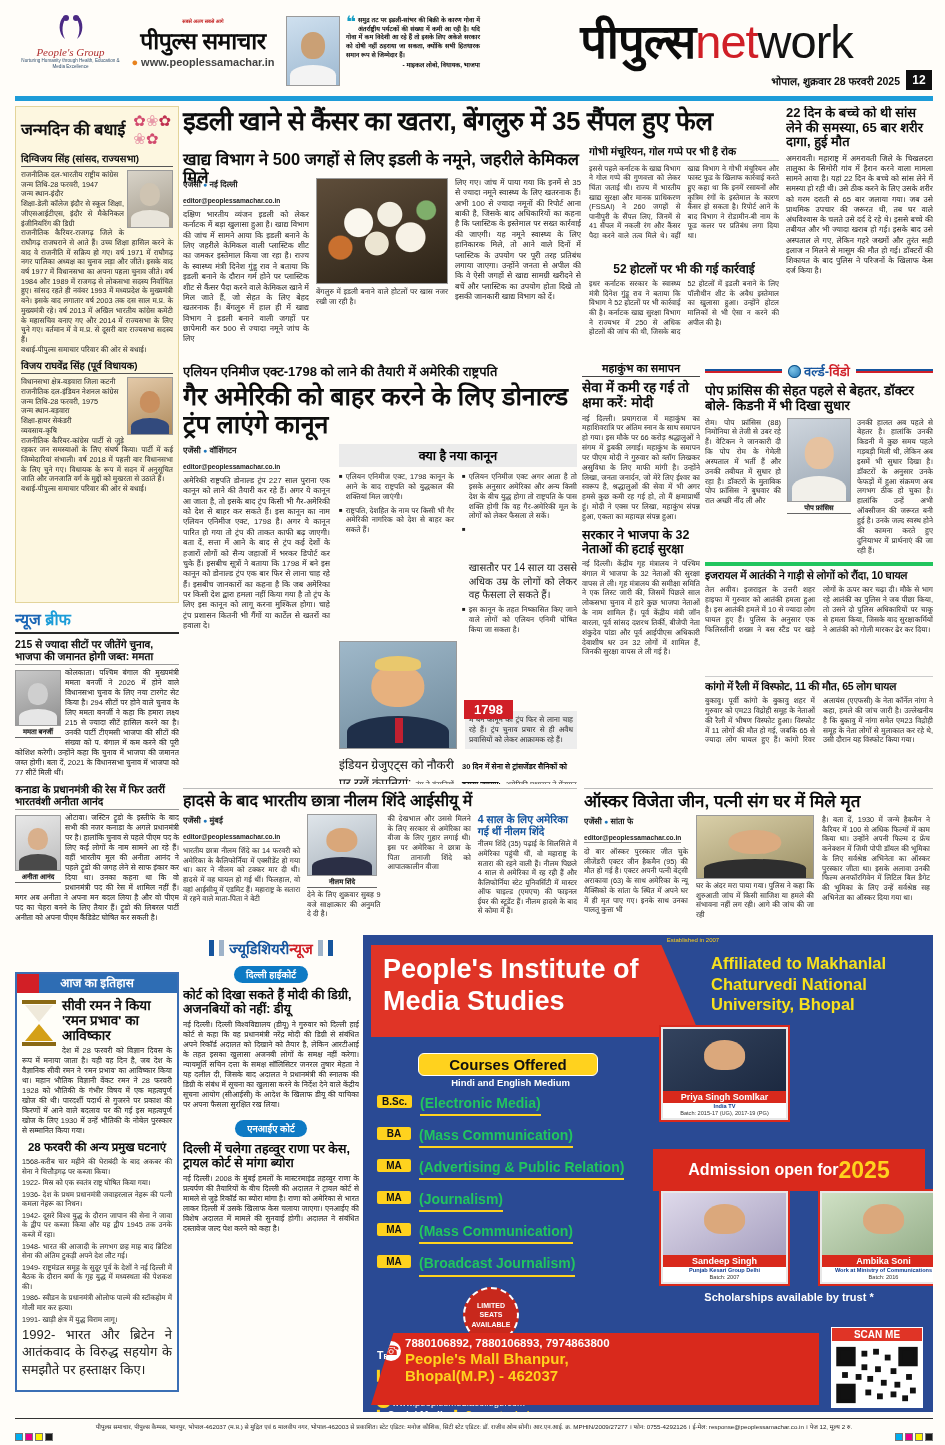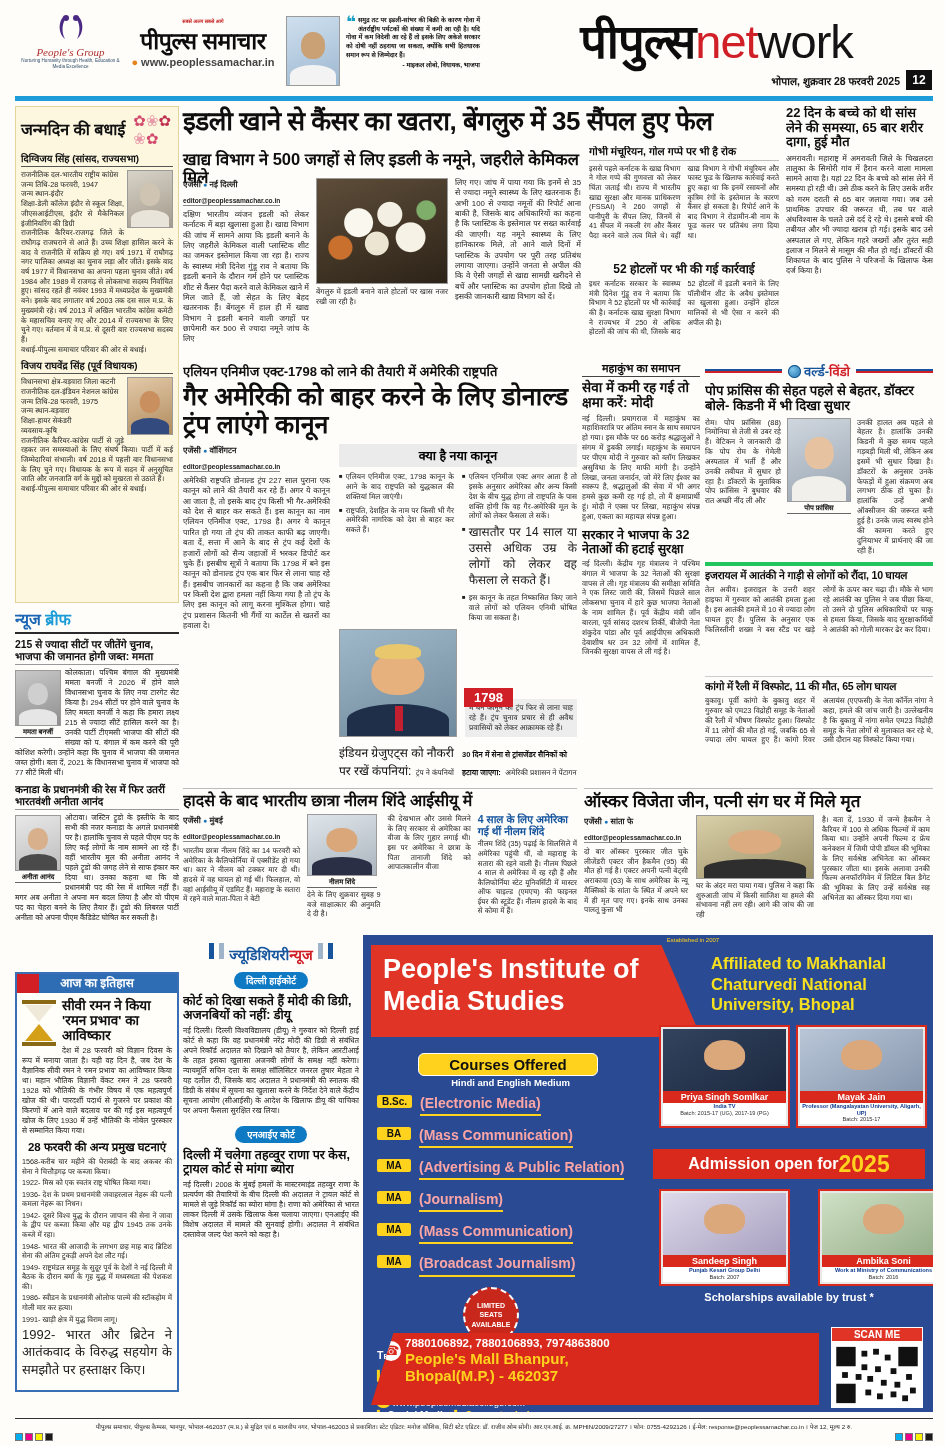--- a/index.html
+++ b/index.html
@@ -31,21 +31,21 @@
   .kick{font-weight:bold;color:#101010;}
   .badge-pill{display:inline-block;background:#0e7ac4;color:#fff;font-weight:bold;font-size:9.5px;padding:2px 12px;border-radius:9px;}
   .bullet{display:flex;gap:3px;margin-bottom:4px;}
   .bullet .bq{color:#222;font-size:6px;line-height:1.6;}
   .fac{display:inline-block;margin:0 6px 4px 0;font-size:10px;font-weight:bold;}
   .fac i{color:#ffd21e;font-style:normal;margin-right:3px;}
   .facilities .fac:nth-child(odd) b{color:#fff;}
   .facilities .fac:nth-child(even) b{color:#ffd21e;}
   .course{display:flex;align-items:flex-start;gap:8px;margin-bottom:11px;}
   .course .deg{background:#ffd21e;color:#111;font-weight:bold;font-size:10px;padding:1px 5px;border-radius:2px;min-width:34px;text-align:center;}
-  .course .clabel{color:#fca5a5;font-weight:bold;font-size:14px;border-bottom:2px solid #ffd21e;padding-bottom:3px;line-height:1.15;}
+  .course .clabel{color:#22c55e;font-weight:bold;font-size:14px;border-bottom:2px solid #ffd21e;padding-bottom:3px;line-height:1.15;}
   .alumni-row{display:flex;gap:10px;}
   .acard{width:127px;background:#fff;border:2px solid #e8e8e8;outline:2px solid #d9291c;position:relative;}
   .acard .aphoto{height:62px;background:linear-gradient(150deg,var(--ab1,#33435e),var(--ab2,#1c2940));position:relative;}
   .acard .aphoto::before{content:"";position:absolute;left:50%;top:18%;width:34%;height:48%;transform:translateX(-50%);border-radius:50% 50% 42% 42%;background:#dba87c;}
   .acard .aname{background:#d9291c;color:#fff;font-weight:bold;font-size:9px;text-align:center;padding:1px 0;}
   .acard .aorg{color:#103a8c;font-size:5.6px;font-weight:bold;text-align:center;line-height:1.2;}
   .acard .abatch{color:#333;font-size:5.6px;text-align:center;padding-bottom:2px;}
   .alumni-row .acard:nth-child(2) .aphoto{--ab1:#b9c6d8;--ab2:#8797ad;}
   #alumni-row2 .acard:nth-child(1) .aphoto{--ab1:#ded9ea;--ab2:#a7a0c0;}
   #alumni-row2 .acard:nth-child(2) .aphoto{--ab1:#cfe0c4;--ab2:#94ad88;}
@@ -234,21 +234,21 @@
                 <span class="body-txt" style="font-size:7.4px;">राष्ट्रपति, देशहित के नाम पर किसी भी गैर अमेरिकी नागरिक को देश से बाहर कर सकते हैं।</span>
               </div>
             </div>
           <div style="width:115px;">
               <div class="bullet">
                 <span class="bq">■</span>
                 <span class="body-txt" style="font-size:7.4px;">एलियन एनिमीज एक्ट अगर आता है तो इसके अनुसार अमेरिका और अन्य किसी देश के बीच युद्ध होगा तो राष्ट्रपति के पास शक्ति होगी कि वह गैर-अमेरिकी मूल के लोगों को लेकर फैसला ले सकें।</span>
               </div>
               <div class="bullet">
                 <span class="bq">■</span>
-                <span class="body-txt" style="font-size:12px;">खासतौर पर 14 साल या उससे अधिक उम्र के लोगों को लेकर वह फैसला ले सकते हैं।</span>
+                <span class="body-txt" style="font-size:10px;margin-top:36px;">खासतौर पर 14 साल या उससे अधिक उम्र के लोगों को लेकर वह फैसला ले सकते हैं।</span>
               </div>
               <div class="bullet">
                 <span class="bq">■</span>
                 <span class="body-txt" style="font-size:7.4px;">इस कानून के तहत निष्कासित किए जाने वाले लोगों को एलियन एनिमी घोषित किया जा सकता है।</span>
               </div>
             </div>
         </div>
         <div style="display:flex;gap:8px;align-items:flex-end;margin-top:2px;">
           <div style="position:relative;width:118px;">
             <div class="photo" style="width:118px;height:108px;--bg1:#9fb8c9;--bg2:#6f8a9c;--dress:#1f2f49;--skin:#e7b17e;">
@@ -342,21 +342,21 @@
       <div style="width:108px;">
         <div class="body-txt" style="font-size:7.3px;">है। बता दें, 1930 में जन्मे हैकमैन ने कैरियर में 100 से अधिक फिल्मों में काम किया था। उन्होंने अपनी फिल्म द फ्रेंच कनेक्शन में जिमी पोपी डॉयल की भूमिका के लिए सर्वश्रेष्ठ अभिनेता का ऑस्कर पुरस्कार जीता था। इसके अलावा उनकी फिल्म अनफॉरगिवेन में लिटिल बिल डैगेट की भूमिका के लिए उन्हें सर्वश्रेष्ठ सह अभिनेता का ऑस्कर दिया गया था।</div>
       </div>
     </div>
   </div>
 
   <div class="abs art" style="left:183px;top:938px;width:176px;height:472px;">
     <div class="sechead-jud" style="justify-content:center;">
       <span class="vbar"></span>
         <span class="vbar g"></span>
-      <span style="font-size:14.5px;font-weight:bold;margin-top:6px;"><span style="color:#16559e;">ज्यूडिशियरी</span><span style="color:#d01f27;">न्यूज</span></span>
+      <span style="font-size:14.5px;font-weight:bold;"><span style="color:#16559e;">ज्यूडिशियरी</span><span style="color:#d01f27;">न्यूज</span></span>
       <span class="vbar g"></span>
         <span class="vbar"></span>
     </div>
     <div style="text-align:center;margin-top:6px;"><span class="badge-pill">दिल्ली हाईकोर्ट</span></div>
     <div class="hd" style="font-size:12.5px;margin-top:5px;">कोर्ट को दिखा सकते हैं मोदी की डिग्री, अजनबियों को नहीं: डीयू</div>
     <div class="body-txt" style="font-size:7.5px;margin-top:4px;">नई दिल्ली। दिल्ली विश्वविद्यालय (डीयू) ने गुरुवार को दिल्ली हाई कोर्ट से कहा कि वह प्रधानमंत्री नरेंद्र मोदी की डिग्री से संबंधित अपने रिकॉर्ड अदालत को दिखाने को तैयार है, लेकिन आरटीआई के तहत इसका खुलासा अजनबी लोगों के समक्ष नहीं करेगा। न्यायमूर्ति सचिन दत्ता के समक्ष सॉलिसिटर जनरल तुषार मेहता ने यह दलील दी, जिसके बाद अदालत ने प्रधानमंत्री की स्नातक की डिग्री के संबंध में सूचना का खुलासा करने के निर्देश देने वाले केंद्रीय सूचना आयोग (सीआईसी) के आदेश के खिलाफ डीयू की याचिका पर अपना फैसला सुरक्षित रख लिया।</div>
     <div style="text-align:center;margin-top:8px;"><span class="badge-pill">एनआईए कोर्ट</span></div>
     <div class="hd" style="font-size:12.5px;margin-top:5px;">दिल्ली में चलेगा तहव्वुर राणा पर केस, ट्रायल कोर्ट से मांगा ब्योरा</div>
     <div class="body-txt" style="font-size:7.5px;margin-top:4px;">नई दिल्ली। 2008 के मुंबई हमलों के मास्टरमाइंड तहव्वुर राणा के प्रत्यर्पण की तैयारियों के बीच दिल्ली की अदालत ने ट्रायल कोर्ट से मामले से जुड़े रिकॉर्ड का ब्योरा मांगा है। राणा को अमेरिका से भारत लाकर दिल्ली में उसके खिलाफ केस चलाया जाएगा। एनआईए की विशेष अदालत में मामले की सुनवाई होगी। अदालत ने संबंधित दस्तावेज जल्द पेश करने को कहा है।</div>
   </div>
@@ -401,28 +401,22 @@
     <div class="abs facilities" style="left:14px;top:430px;width:280px;"><span class="fac"><i>▍</i><b>News Room</b></span><span class="fac"><i>▍</i><b>Film division</b></span><span class="fac"><i>▍</i><b>Peoples Samachar</b></span><span class="fac"><i>▍</i><b>Video &amp; Audio Studio</b></span><span class="fac"><i>▍</i><b>Peoples TV</b></span><span class="fac"><i>▍</i><b>Library</b></span><span class="fac"><i>▍</i><b>Social Media</b></span><span class="fac"><i>▍</i><b>Computer Lab</b></span></div>
     <div class="abs" style="left:14px;top:462px;color:#fff;font-size:9.5px;"><span style="background:#ffd21e;color:#2a4a94;border-radius:50%;padding:0 3px;font-size:8px;">✉</span> <span>www.peoplesmediacollege.com</span></div>
 
     <div class="abs alumni-row" style="left:298px;top:92px;" id="alumni-row1">
         <div class="acard">
         <div class="aphoto"></div>
         <div class="aname">Priya Singh Somlkar</div>
         <div class="aorg">India TV</div>
         <div class="abatch">Batch: 2015-17 (UG), 2017-19 (PG)</div>
       </div>
-        <div class="acard">
-        <div class="aphoto"></div>
-        <div class="aname">Mayak Jain</div>
-        <div class="aorg">Professor (Mangalayatan University, Aligarh, UP)</div>
-        <div class="abatch">Batch: 2015-17</div>
-      </div>
-      </div>
-    <div class="abs" style="left:290px;top:214px;width:272px;height:30px;background:#d9291c;display:flex;align-items:center;justify-content:center;">
+      </div>
+    <div class="abs" style="left:290px;top:214px;width:272px;height:42px;background:#d9291c;display:flex;align-items:center;justify-content:center;">
       <span style="color:#fff;font-weight:bold;font-size:16px;">Admission open for</span>
       <span style="color:#ffd21e;font-weight:bold;font-size:23px;">2025</span>
     </div>
     <div class="abs alumni-row" style="left:298px;top:256px;gap:32px;" id="alumni-row2">
         <div class="acard">
         <div class="aphoto"></div>
         <div class="aname">Sandeep Singh</div>
         <div class="aorg">Punjab Kesari Group Delhi</div>
         <div class="abatch">Batch: 2007</div>
       </div>

